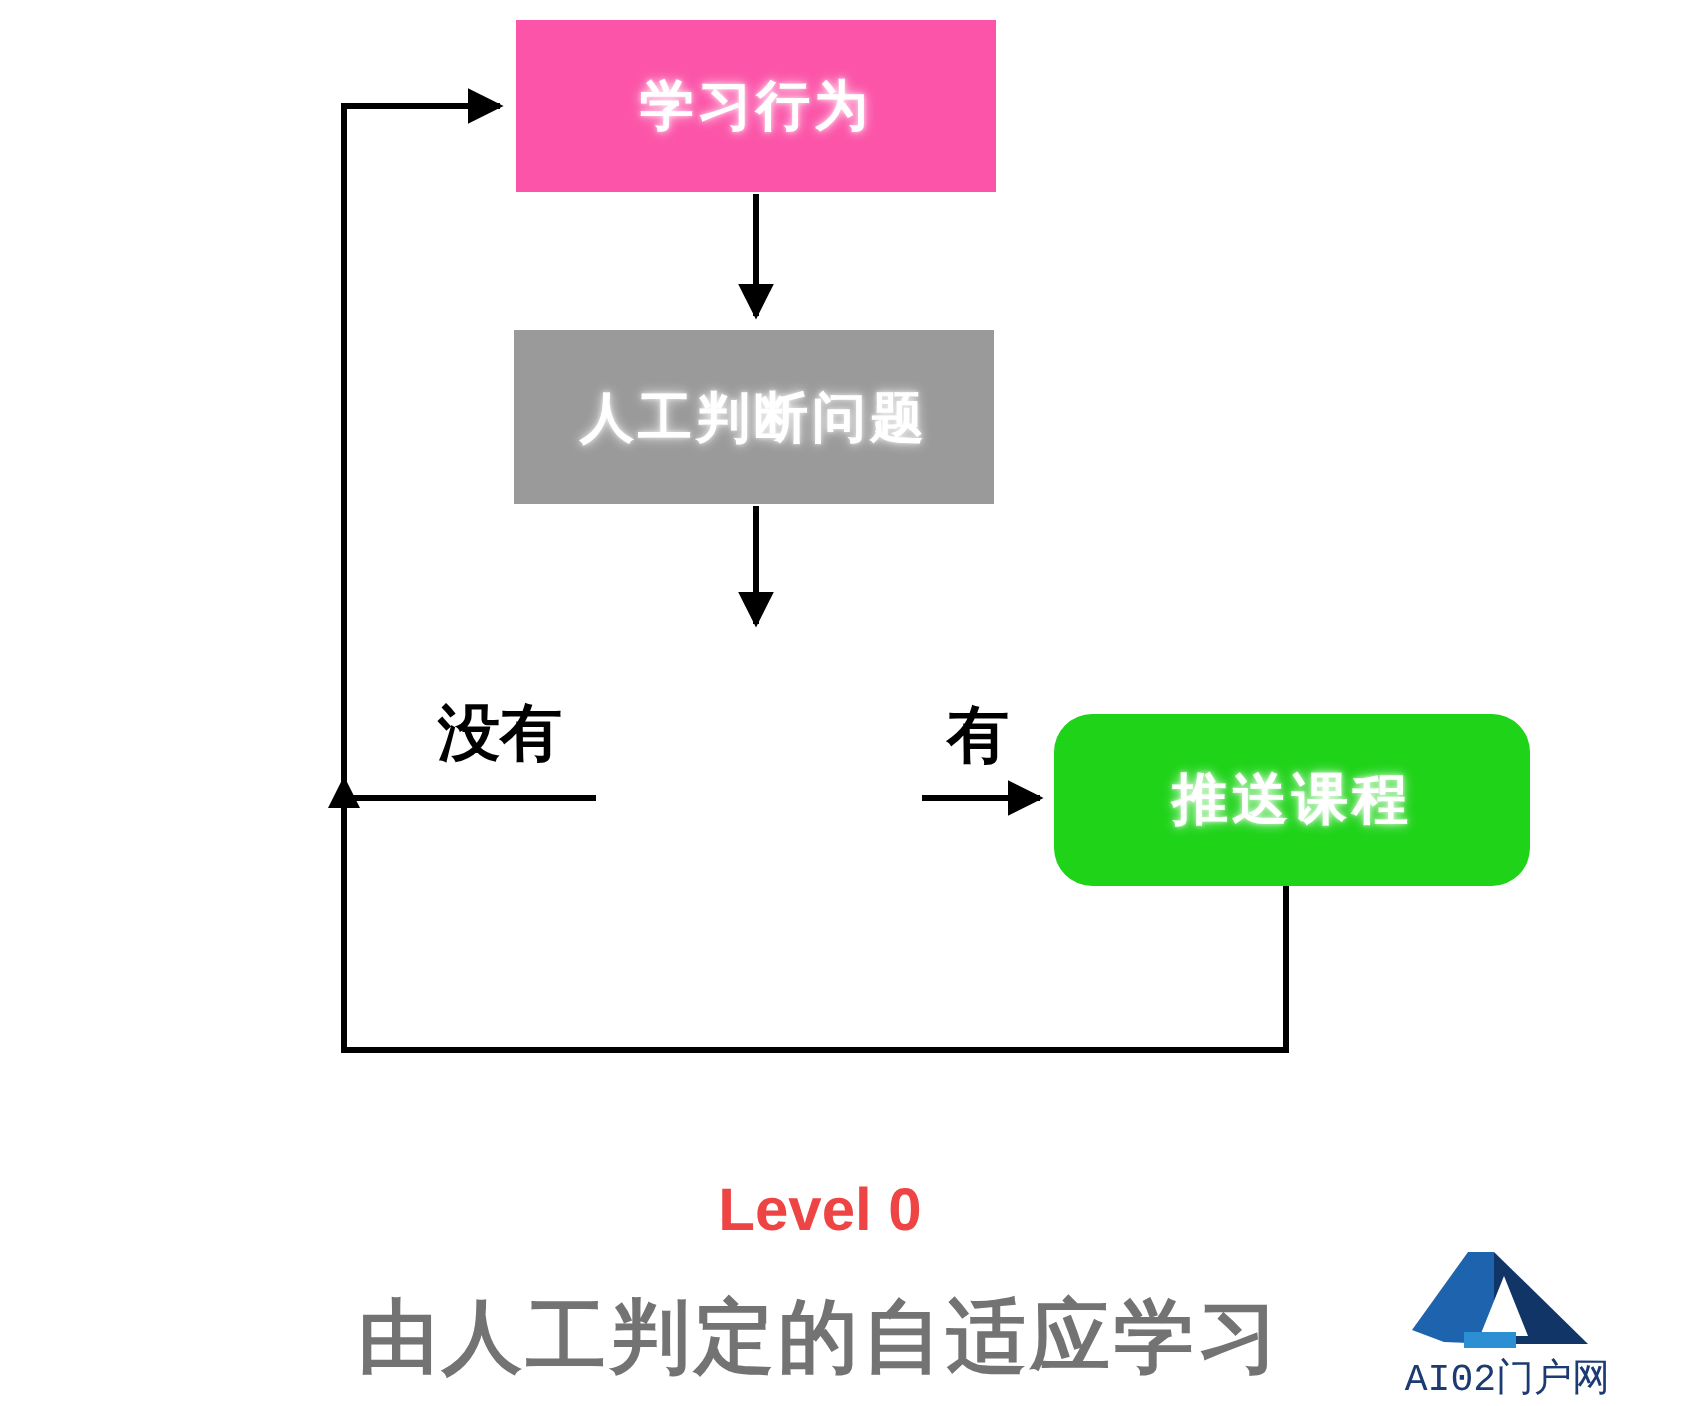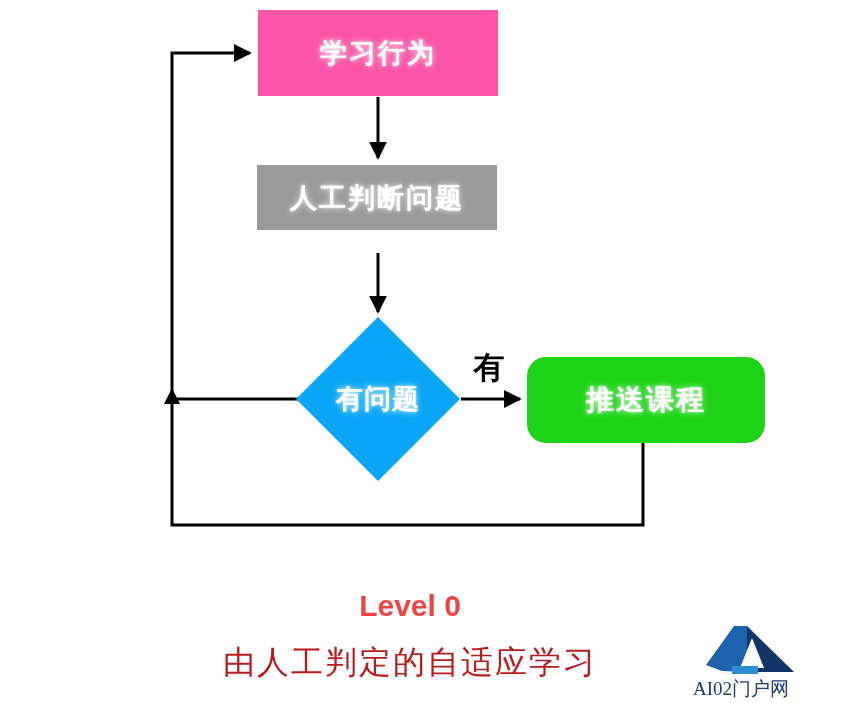--- a/index.html
+++ b/index.html
@@ -21,21 +21,21 @@
   .node {
     position: absolute;
     display: flex; align-items: center; justify-content: center;
     color: #ffffff;
     font-weight: 700;
     font-size: 27px;
     letter-spacing: 2px;
     text-shadow: 0 0 6px rgba(255,255,255,0.85), 0 0 2px rgba(255,255,255,0.6);
   }
   .node-learning   { left: 258px; top: 10px;  width: 240px; height: 86px; }
-  .node-judgment   { left: 257px; top: 165px; width: 240px; height: 65px; }
+  .node-judgment   { left: 257px; top: 165px; width: 240px; height: 87px; }
   .node-push       { left: 527px; top: 357px; width: 238px; height: 86px; font-size: 28px; }
   .diamond-wrap {
     position: absolute; left: 320px; top: 341px;
     width: 116px; height: 116px;
   }
   .diamond-shape {
     position: absolute; left: 0; top: 0;
     width: 116px; height: 116px;
     transform: rotate(45deg);
   }
@@ -54,33 +54,33 @@
   }
   .edge-label-no  { left: 200px; top: 346px; width: 100px; }
   .edge-label-yes { left: 459px; top: 347px; width: 60px; }
   .caption-title {
     position: absolute; left: 210px; top: 589px; width: 400px;
     text-align: center; color: #ef4444;
     font-weight: 700; font-size: 30px;
   }
   .caption-subtitle {
     position: absolute; left: 110px; top: 641px; width: 600px;
-    text-align: center; color: #b91c1c;
-    font-weight: 400; font-size: 32px; letter-spacing: 2px;
+    text-align: center; color: #737373;
+    font-weight: 700; font-size: 40px; letter-spacing: 2px;
   }
   .logo {
     position: absolute; left: 693px; top: 614px; width: 112px; height: 88px;
   }
   .logo-icon {
     position: absolute; left: 7px; top: 0; width: 98px; height: 62px;
   }
   .logo-text {
     position: absolute; left: 0; top: 62px; width: 112px;
-    text-align: left;
-    font-family: Liberation Serif, serif;
+    text-align: right;
+    font-family: Liberation Mono, monospace;
     font-size: 19px; font-weight: 400;
     color: #1b3b72;
     letter-spacing: 0px;
     white-space: nowrap;
   }
 </style>
 </head>
 <body>
 
 <div class="canvas">
@@ -106,29 +106,26 @@
   </svg>
 
   <div class="node node-learning" style="background: rgb(251, 84, 168);">
     <span>学习行为</span>
   </div>
 
   <div class="node node-judgment" style="background: rgb(154, 154, 154);">
     <span>人工判断问题</span>
   </div>
 
-  <div class="diamond-wrap">
-    <div class="diamond-shape" style="background: rgb(9, 166, 245);"></div>
-    <div class="diamond-label">有问题</div>
-  </div>
 
   <div class="node node-push" style="background: rgb(30, 211, 24); border-radius: 19px;">
     <span>推送课程</span>
   </div>
 
+  <div class="edge-label edge-label-no">没有</div>
   <div class="edge-label edge-label-yes">有</div>
 
   <div class="caption-title">Level 0</div>
   <div class="caption-subtitle">由人工判定的自适应学习</div>
 
   <div class="logo">
     <svg class="logo-icon" viewBox="0 0 98 62" xmlns="http://www.w3.org/2000/svg">
 
       <polygon points="34,12 47,12 47,58 22,57 6,51" fill="#1d63ad"></polygon>
 

